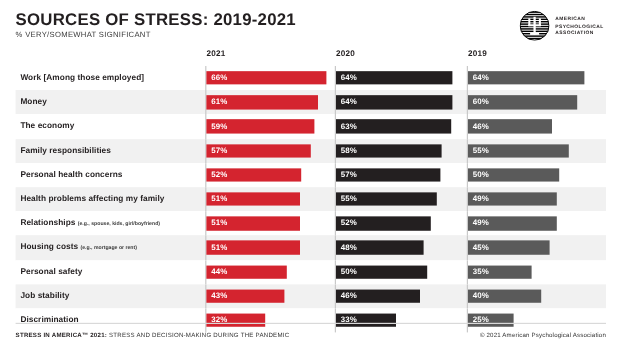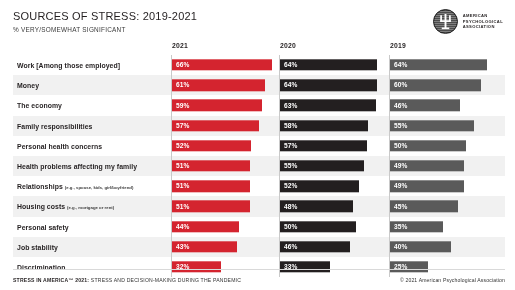--- a/index.html
+++ b/index.html
@@ -14,21 +14,21 @@
   .page{
     position:absolute;inset:0;
     padding:0;
   }
 
   
   .header{
     position:absolute;left:13px;top:10px;right:10px;height:32px;
   }
   .title{
-    font-size:11px;font-weight:normal;letter-spacing:.2px;
+    font-size:14px;font-weight:bold;letter-spacing:.2px;
     color:#231f20;line-height:12px;margin:0;
   }
   .subtitle{
     font-size:6.4px;font-weight:normal;letter-spacing:.25px;
     color:#3a3a3a;line-height:10px;margin:3px 0 0 0;
   }
 
   
   .logo{
     position:absolute;right:12px;top:9px;

